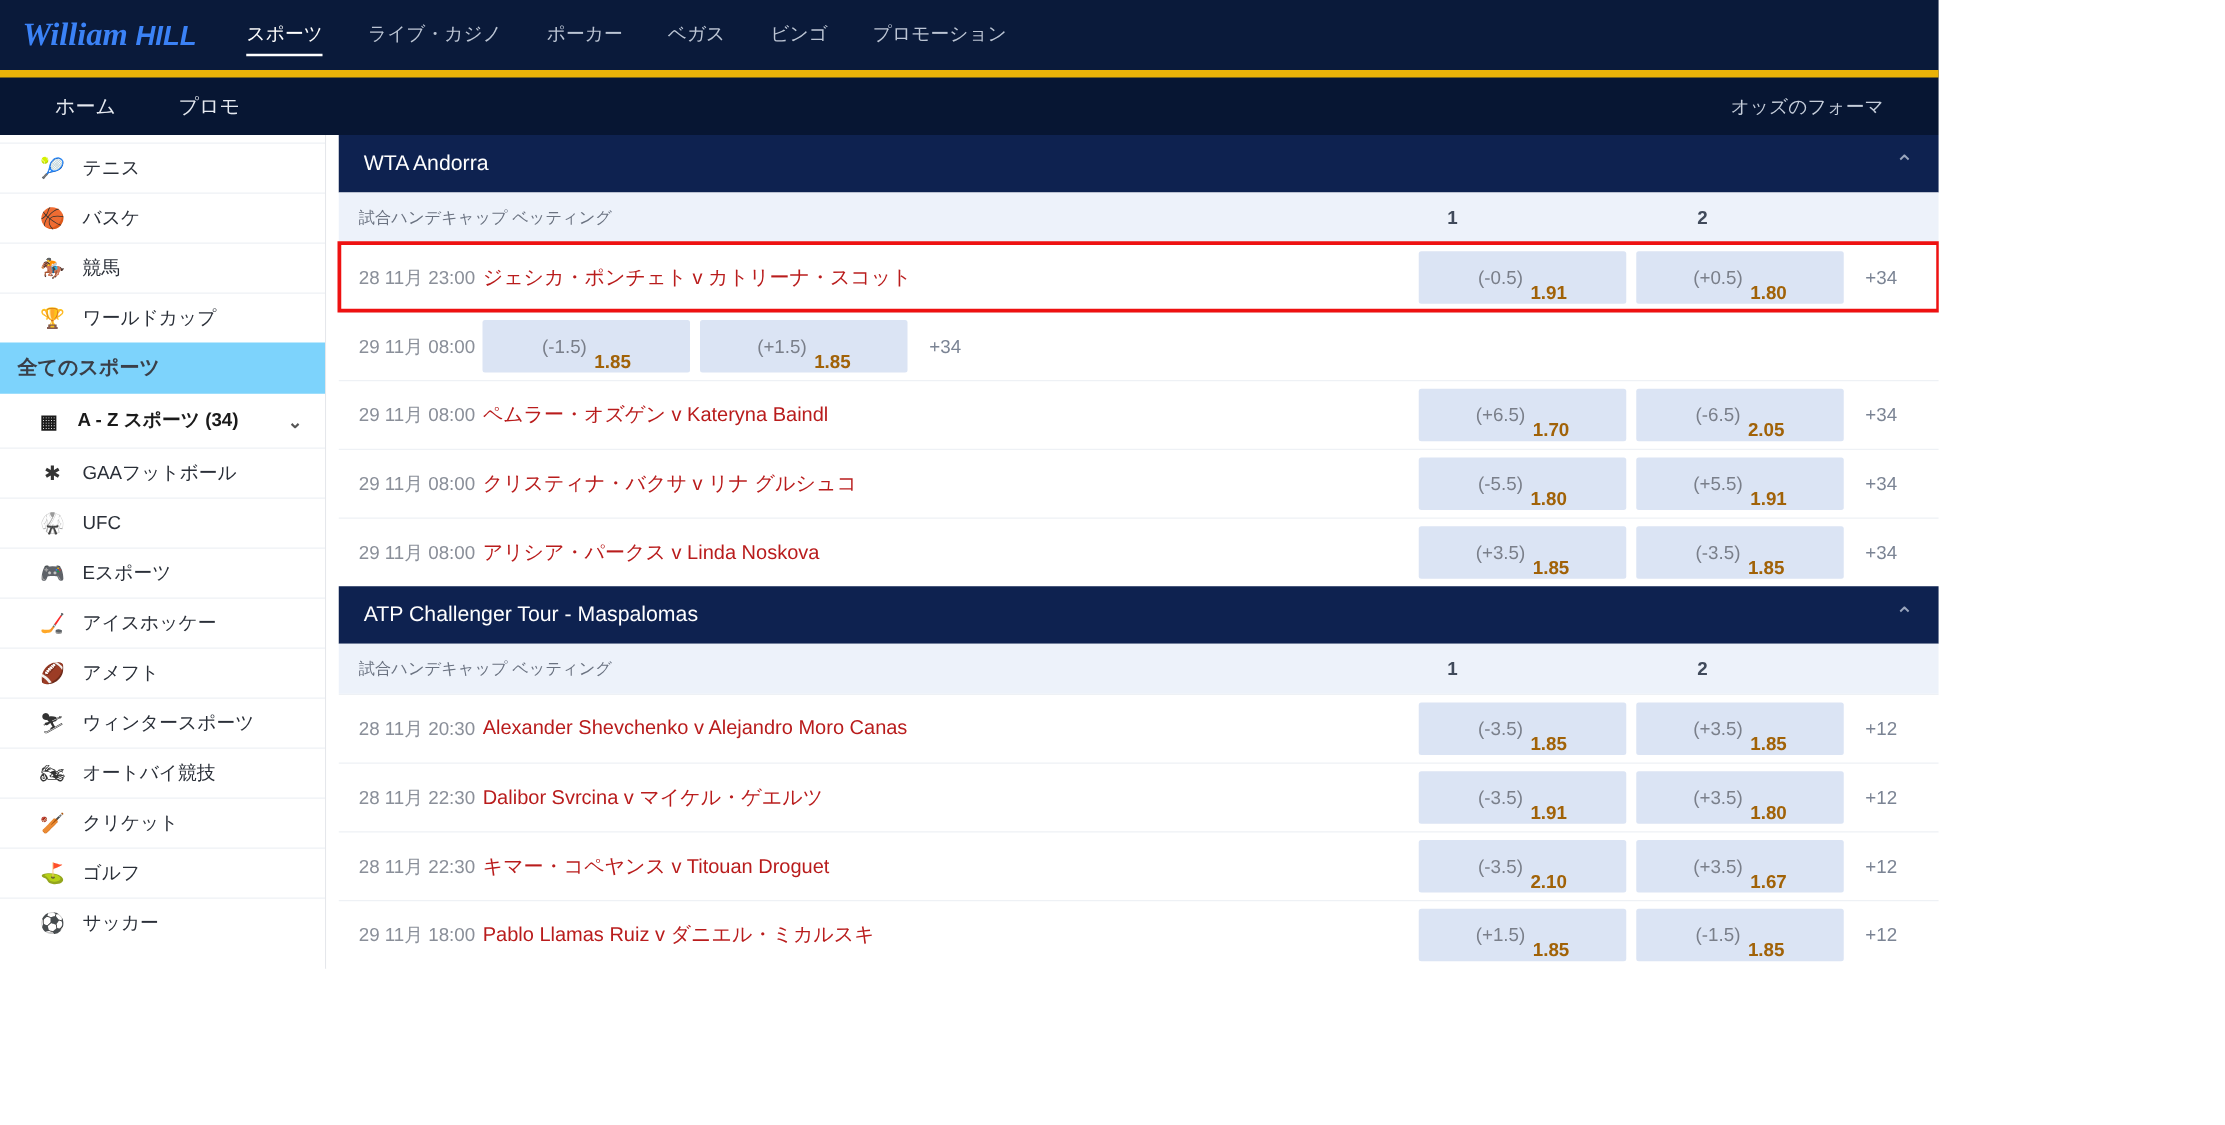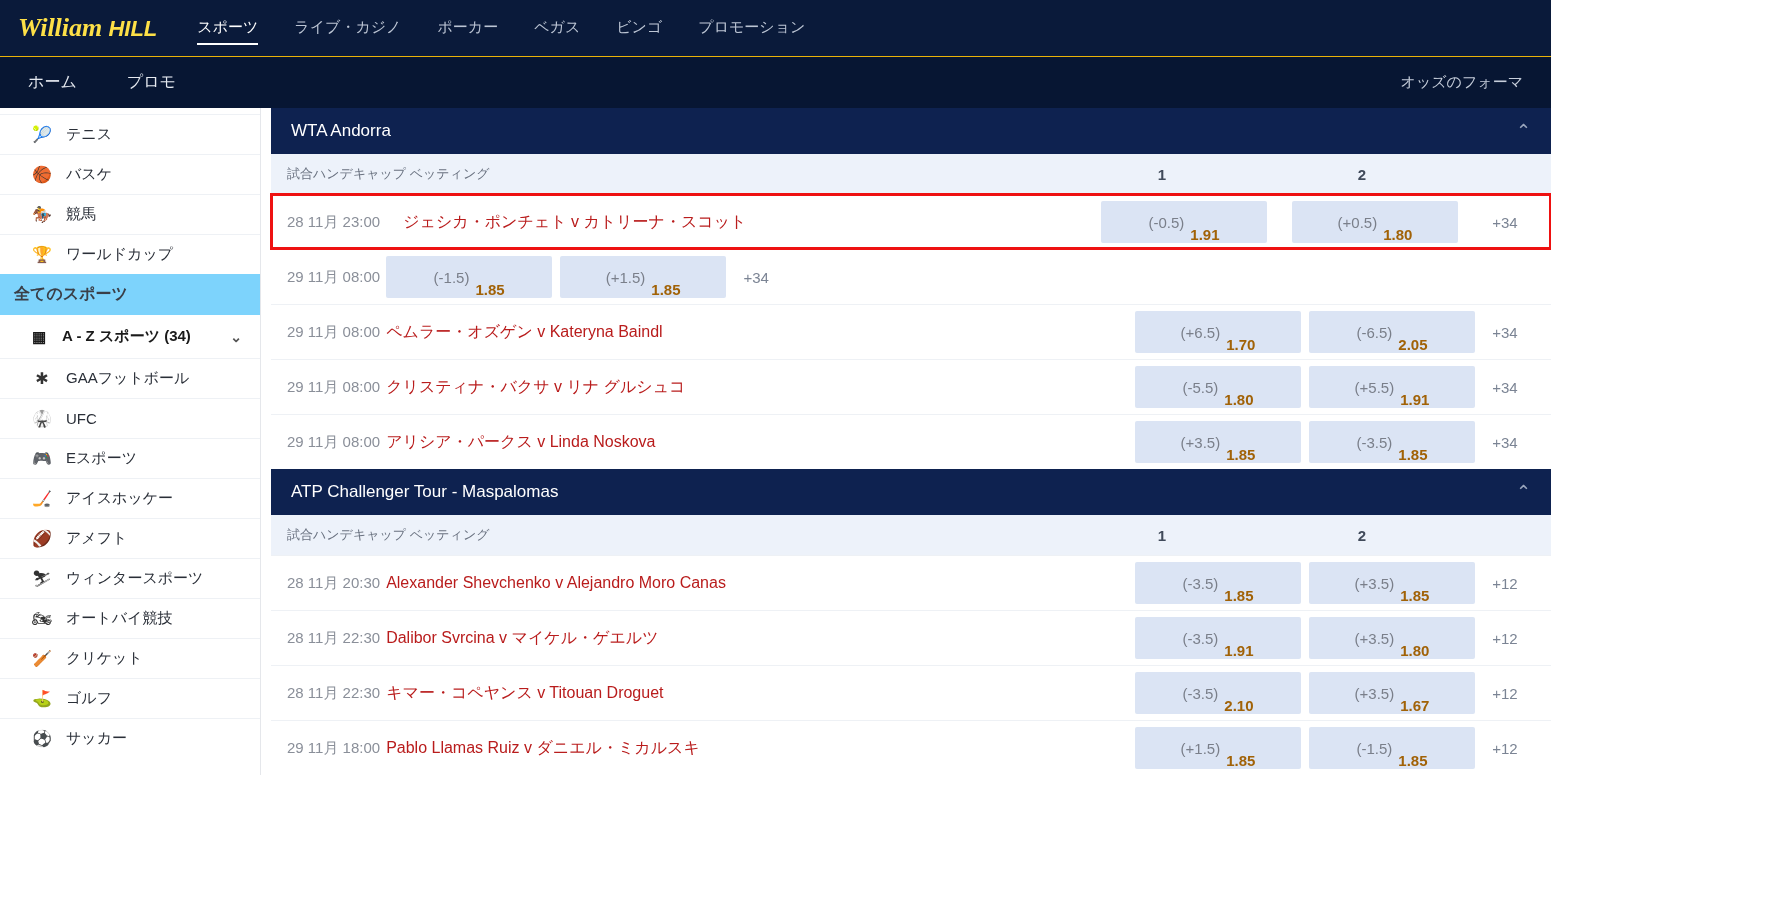--- a/index.html
+++ b/index.html
@@ -1,27 +1,27 @@
 <!DOCTYPE html>
 <html><head>
 <meta charset="utf-8">
 <style>
   * { margin:0; padding:0; box-sizing:border-box; font-family:"Hiragino Sans","Meiryo",Arial,sans-serif; }
   body { background:#fff; color:#1a1a1a; }
   .page { width:1551px; height:784px; margin:0; overflow:hidden; background:#fff; }
 
   
   .topnav { height:56px; background:#0a1a3a; display:flex; align-items:center; padding:0 18px; }
-  .logo { font-style:italic; font-weight:bold; font-size:22px; color:#fde047; margin-right:40px; white-space:nowrap; }
+  .logo { font-style:italic; font-weight:bold; font-size:22px; color:#3b82f6; margin-right:40px; white-space:nowrap; }
   .logo .wm { font-family:"Brush Script MT",cursive; font-size:26px; }
   .topnav-item { color:#bcc5d4; font-size:15px; margin-right:36px; cursor:pointer; padding:6px 0; }
   .topnav-item.active { color:#fff; border-bottom:2px solid #fff; }
 
   
-  .subnav { height:52px; background:#071633; display:flex; align-items:center; justify-content:space-between; padding:0 28px; border-top:1px solid #eab308; }
+  .subnav { height:52px; background:#071633; display:flex; align-items:center; justify-content:space-between; padding:0 44px; border-top:6px solid #eab308; }
   .subnav-left { display:flex; }
   .subnav-item { color:#e5e9f0; font-size:16px; margin-right:50px; cursor:pointer; }
   .subnav-right { color:#c6cedb; font-size:15px; cursor:pointer; white-space:nowrap; overflow:hidden; }
 
   
   .body { display:flex; }
   .sidebar { width:261px; background:#fff; border-right:1px solid #e5e7eb; }
   .main { flex:1; padding:0 0 0 10px; background:#fff; }
 
   
@@ -38,21 +38,21 @@
 
   
   .colrow { display:flex; align-items:center; height:40px; background:#edf2fa; padding:0 20px 0 16px; font-size:13px; color:#6a7280;gap:26px; }
   .col-label { flex:1; }
   .col-num { width:166px; text-align:center; font-weight:bold; color:#404a5a; font-size:15px; }
   .col-num + .col-num { margin-left:8px; }
   .col-more { width:60px; }
 
   
   .match { display:flex; align-items:center; height:55px; padding:0 16px; border-top:1px solid #eef1f5; font-size:16px; }
-  .match.highlight { outline:3px solid #e11; outline-offset:-2px;gap:17px; }
+  .match.highlight { outline:3px solid #e11; outline-offset:-2px; }
   .mdate { color:#8a8f99; font-size:15px; margin-right:6px; white-space:nowrap; }
   .mtitle { flex:1; color:#b91c1c; overflow:hidden; text-overflow:ellipsis; white-space:nowrap; }
   .odds { width:166px; height:42px; background:#dbe4f4; display:flex; align-items:center; justify-content:center; border-radius:2px; cursor:pointer; font-size:15px; }
   .odds + .odds { margin-left:8px; }
   .odds .hcp { color:#7a7f8a; margin-right:6px; }
   .odds .val { color:#a16207; font-weight:bold;margin-top:24px; }
   .more { width:60px; text-align:center; color:#7b8494; font-size:15px; cursor:pointer; }
 </style>
 </head>
 <body>

